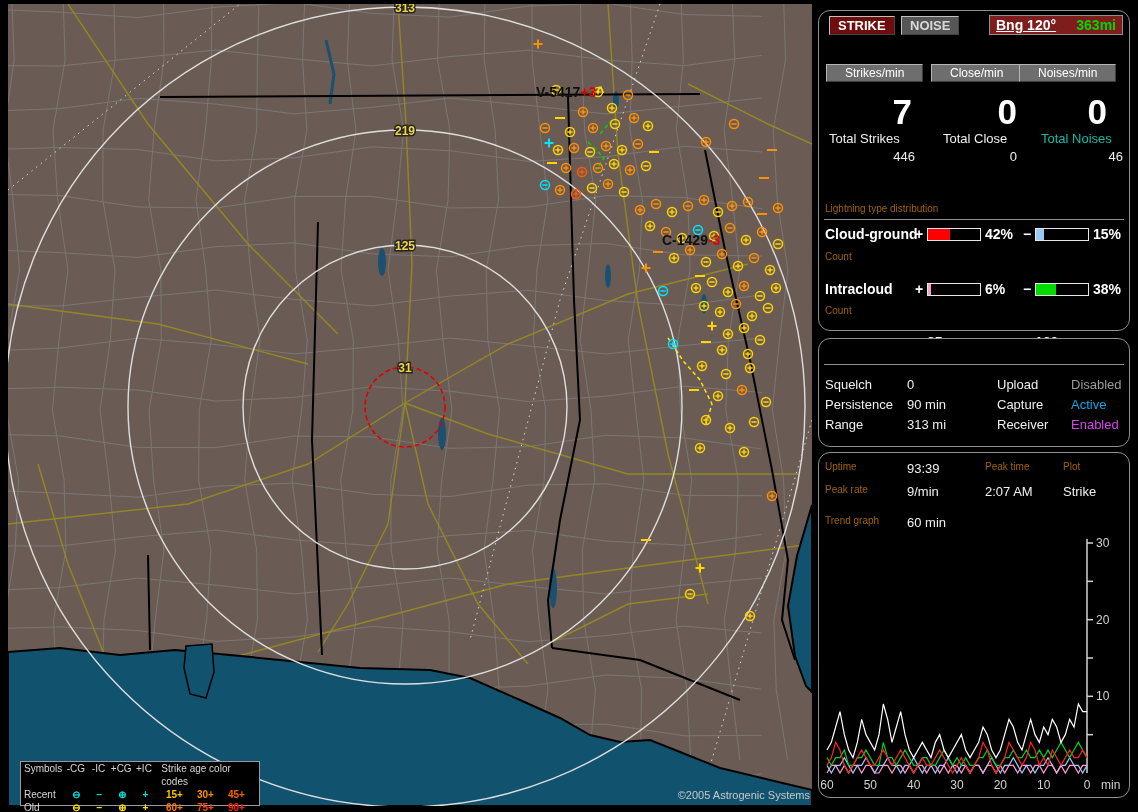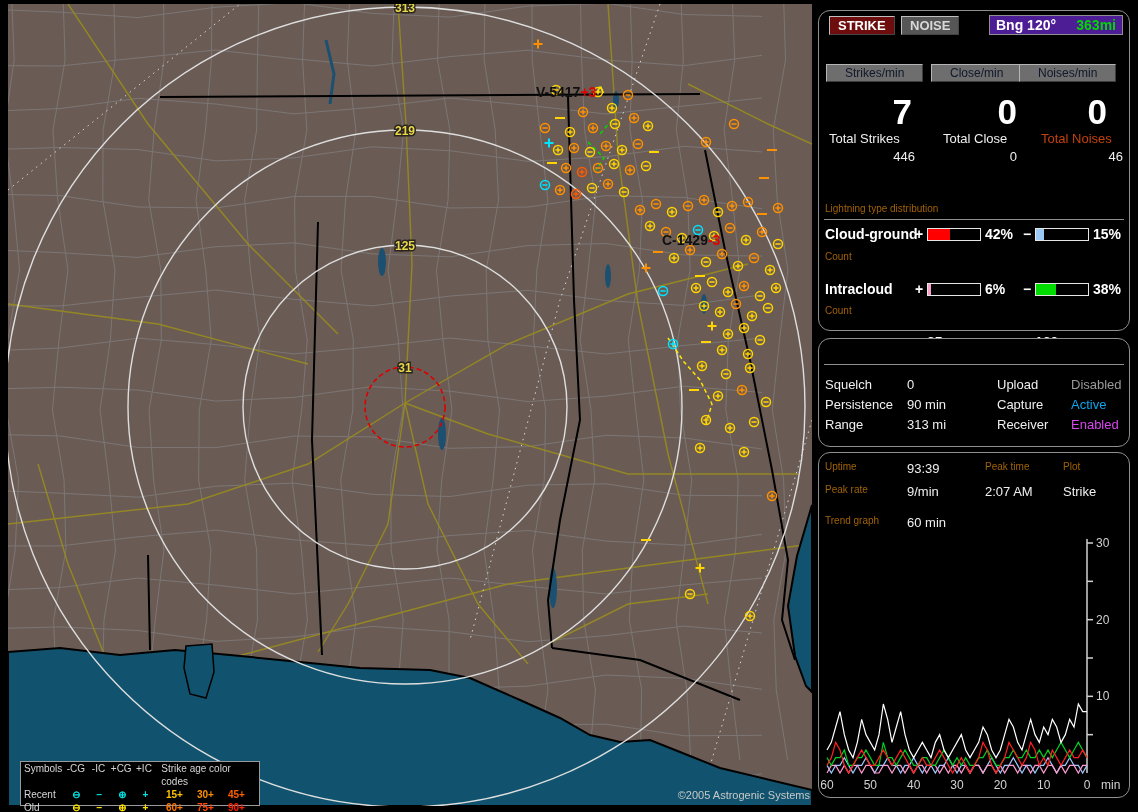--- a/index.html
+++ b/index.html
@@ -4,26 +4,26 @@
 <style>
   html,body{margin:0;padding:0;background:#000;}
   body{font-family:"Liberation Sans",sans-serif;}
   #root{position:relative;width:1138px;height:812px;background:#000;overflow:hidden;}
   .abs{position:absolute;}
   
   .gbox{position:absolute;left:818px;width:312px;border:1px solid #8f8f8f;border-radius:12px;background:#000;box-sizing:border-box;}
   .lbl{color:#a16207;font-size:10px;}
   .wht{color:#efefef;font-size:13px;}
   .grn{color:#00d800;}
-  .gry{color:#c2410c;}
-  .badge{display:inline-block;background:#6e6e6e;color:#0f172a;font-size:12px;padding:1px 18px;border:1px solid;border-color:#b5b5b5 #3c3c3c #3c3c3c #b5b5b5;}
+  .gry{color:#14b8a6;}
+  .badge{display:inline-block;background:#6e6e6e;color:#ffffff;font-size:12px;padding:1px 18px;border:1px solid;border-color:#b5b5b5 #3c3c3c #3c3c3c #b5b5b5;}
   .btn{display:inline-block;font-size:13px;font-weight:bold;padding:1px 8px;border:1px solid;border-color:#c0c0c0 #444 #444 #c0c0c0;cursor:pointer;}
   .strike-btn{background:#6e0d0d;color:#fff;}
   .noise-btn{background:#565656;color:#d8d8d8;}
-  .bng-box{position:absolute;background:#4c1d95;border:1px solid #8f8f8f;color:#fff;font-weight:bold;font-size:14px;padding:1px 6px;}
+  .bng-box{position:absolute;background:#7f1d1d;border:1px solid #8f8f8f;color:#fff;font-weight:bold;font-size:14px;padding:1px 6px;text-decoration:underline;}
   .bignum{font-size:35px;font-weight:bold;color:#fff;line-height:1;}
   .hr{position:absolute;height:1px;background:#8f8f8f;}
   .bar{position:absolute;width:52px;height:11px;border:1px solid #e6e6e6;background:#000;}
   .bar .fill{display:block;height:100%;}
   .pct{font-size:14px;font-weight:bold;color:#fff;}
   .cnt{font-size:14px;font-weight:bold;color:#fff;margin-top:30px;}
   .pm{color:#fff;font-size:14px;font-weight:bold;}
   .dist-label{color:#fff;font-size:14px;font-weight:bold;}
   .datetime{color:#00e400;font-size:19px;font-weight:bold;}
   

